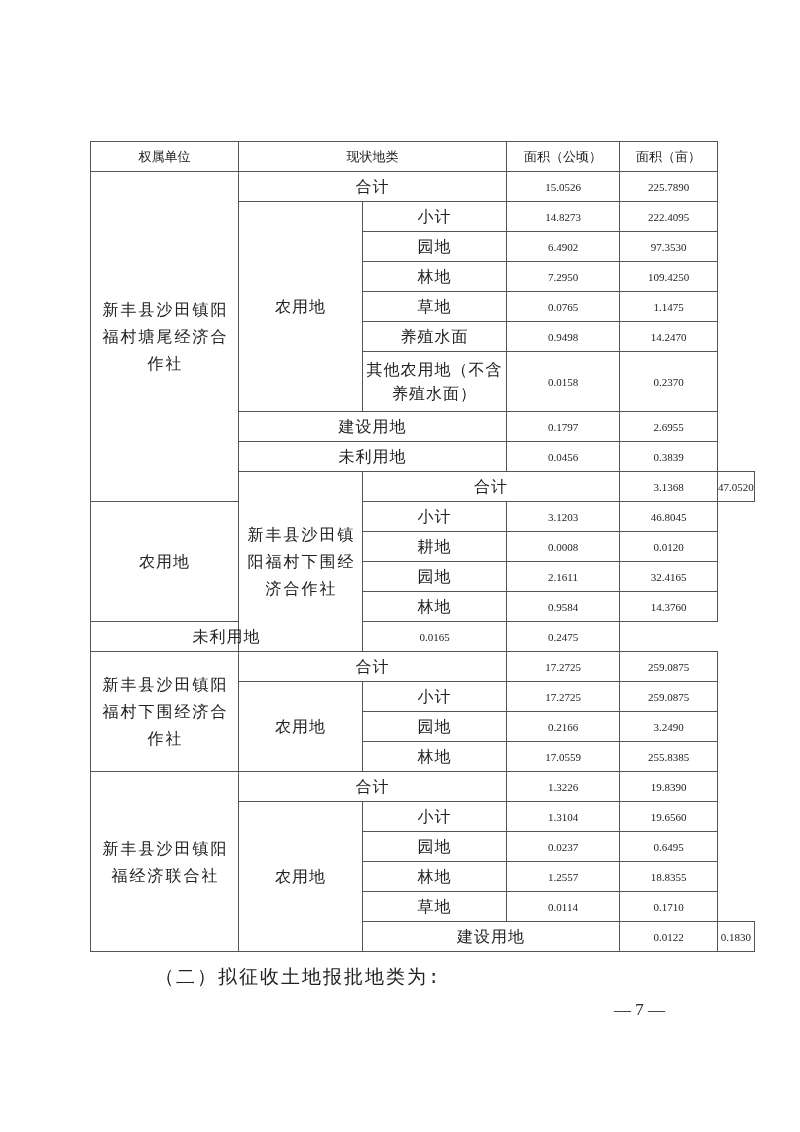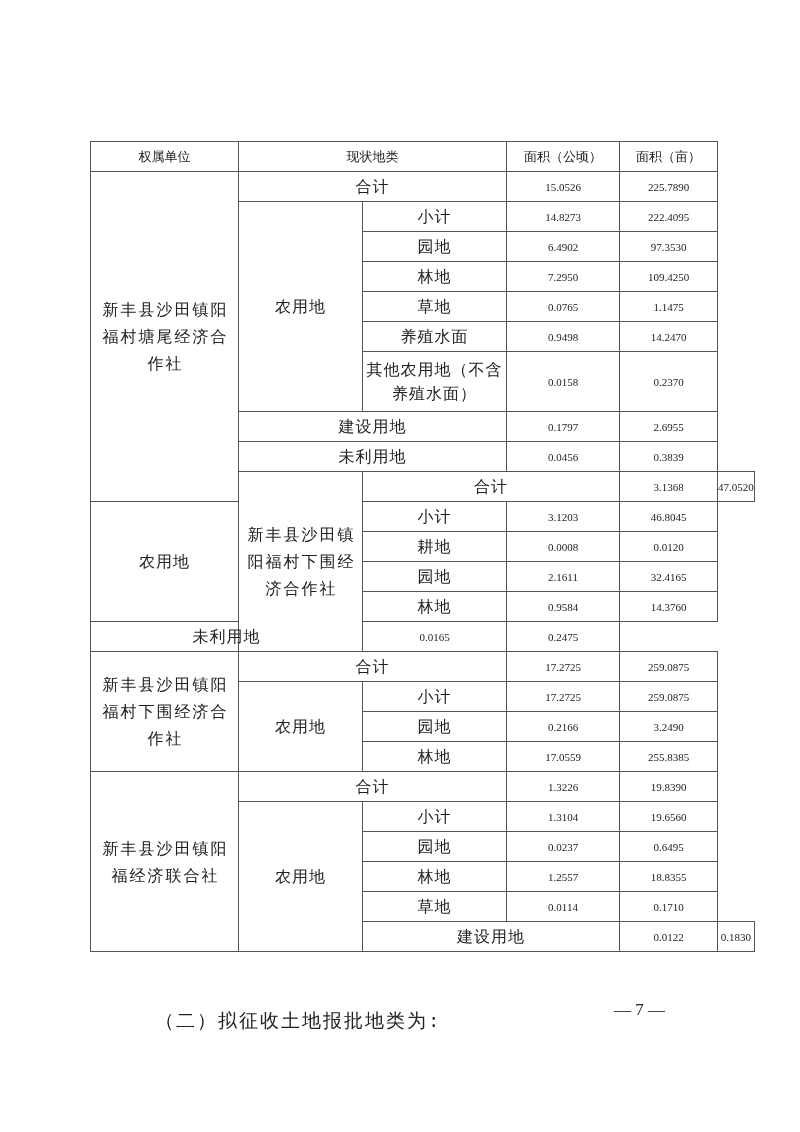--- a/index.html
+++ b/index.html
@@ -8,21 +8,21 @@
   .tbl { position:absolute; left:90px; top:141px; border-collapse:collapse; table-layout:fixed; }
   .tbl td, .tbl th { border:1px solid #555; padding:0; text-align:center; vertical-align:middle;
          font-size:16px; font-weight:normal; line-height:20px; }
   .tbl th { font-family:"DejaVu Sans","Liberation Sans",sans-serif; font-size:13px; }
   .tbl tr { height:30px; }
   .tbl tr.tall { height:60px; }
   .tbl td.owner { text-align:center; padding:0 6px 0 8px; line-height:27px; letter-spacing:2px; }
   .tbl td.num { font-family:"Liberation Serif","DejaVu Serif",serif; font-size:11px; }
   .tbl td.cat { letter-spacing:1px; }
   .tbl td.wrap { line-height:24px; letter-spacing:1px; }
-  .para { position:absolute; left:155px; top:1008px; font-size:19px; letter-spacing:2px;font-family:Liberation Mono, monospace; }
+  .para { position:absolute; left:155px; top:964px; font-size:19px; letter-spacing:2px;font-family:Liberation Mono, monospace; }
   .pagenum { position:absolute; left:614px; top:1000px; font-size:17px;
              font-family:"Liberation Serif","DejaVu Serif",serif; }
 </style>
 </head>
 <body>
 
 <table class="tbl">
   <colgroup>
     <col style="width:148px">
       <col style="width:124px">

